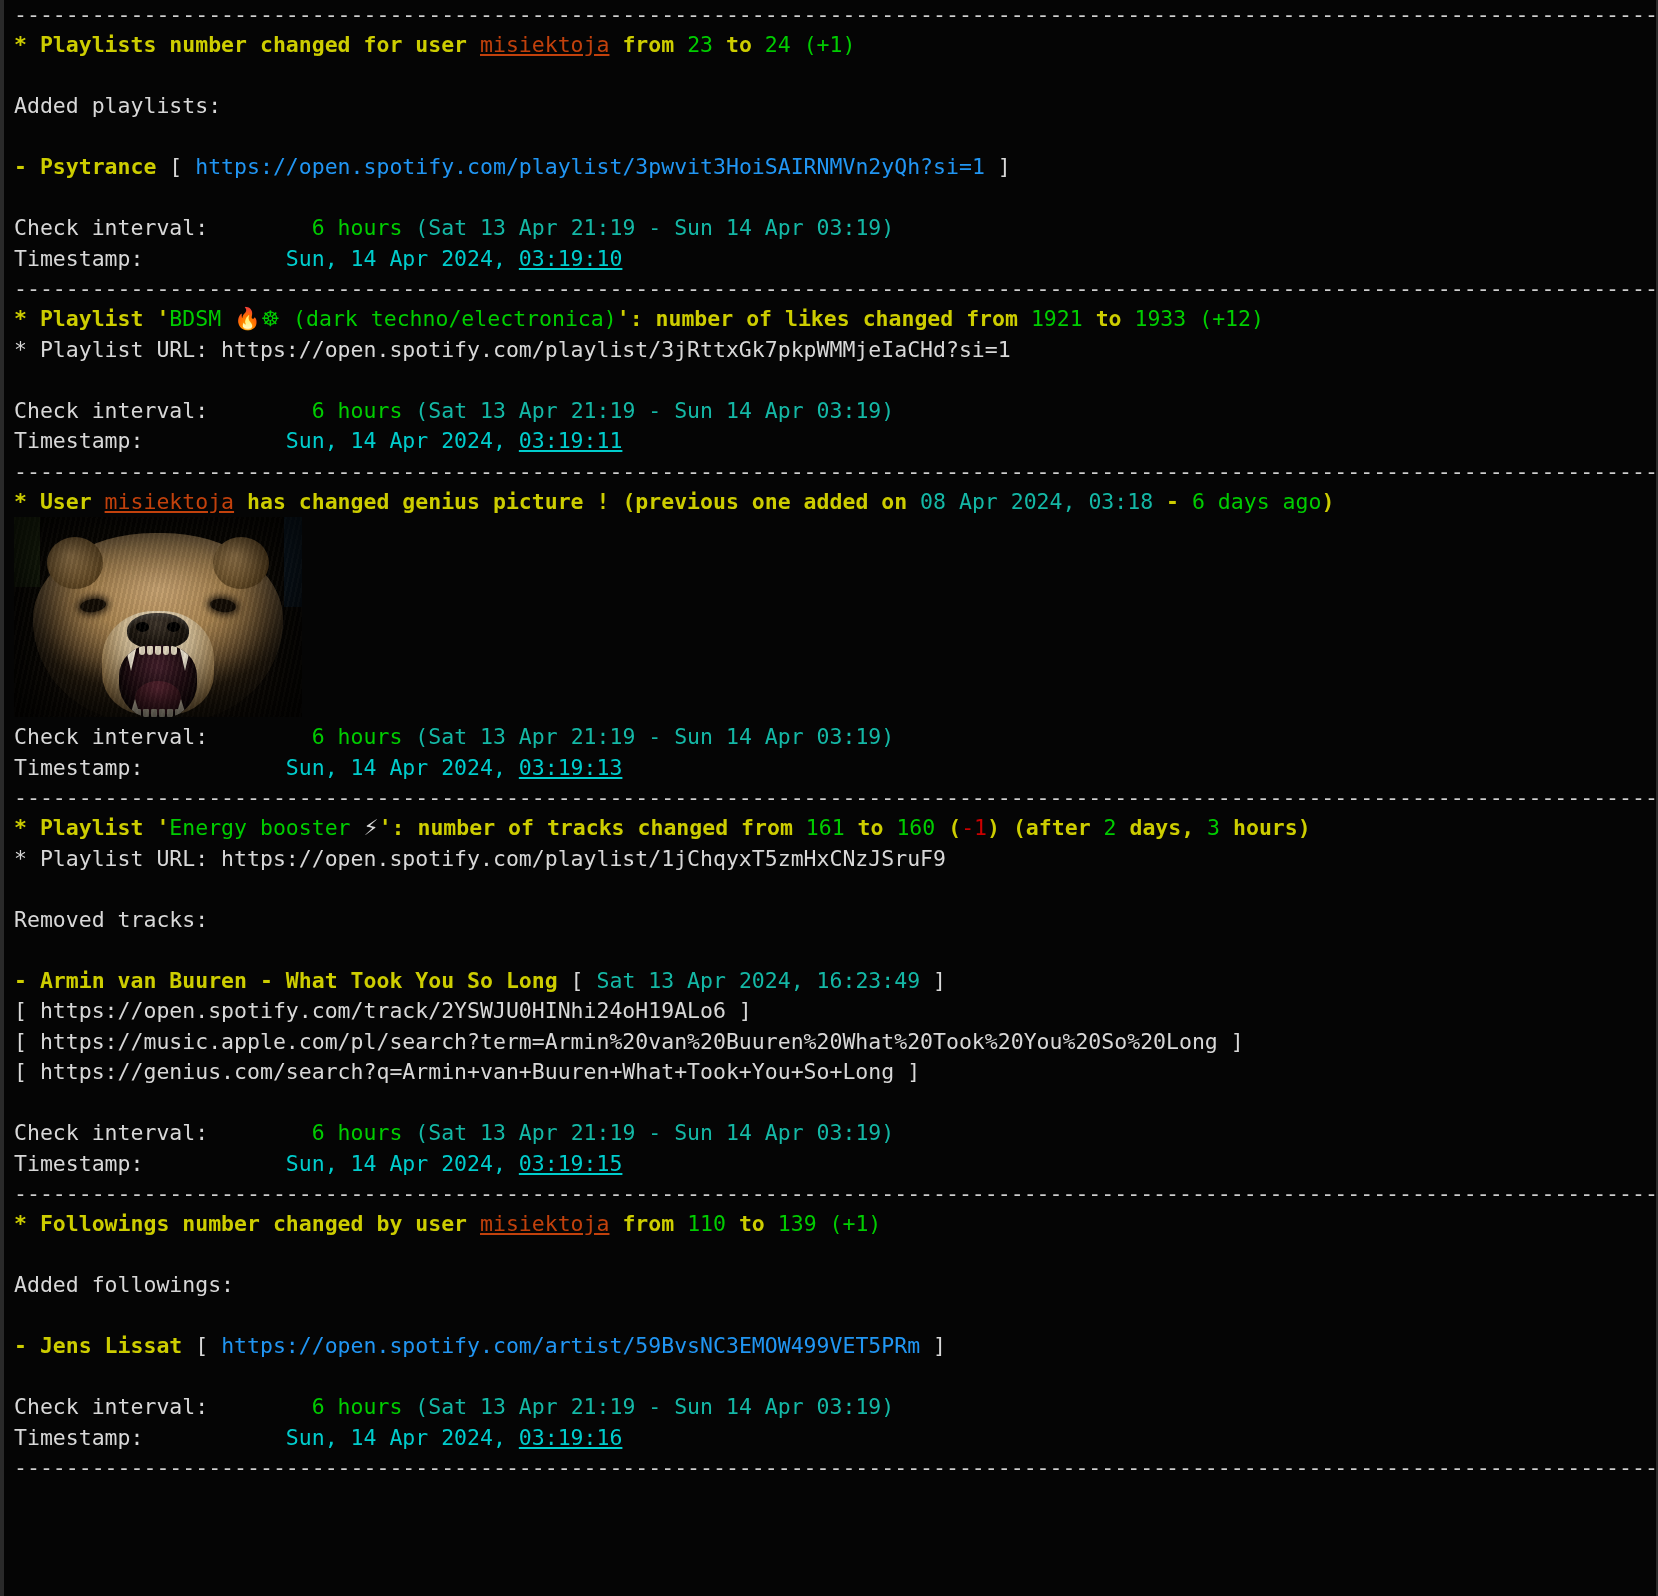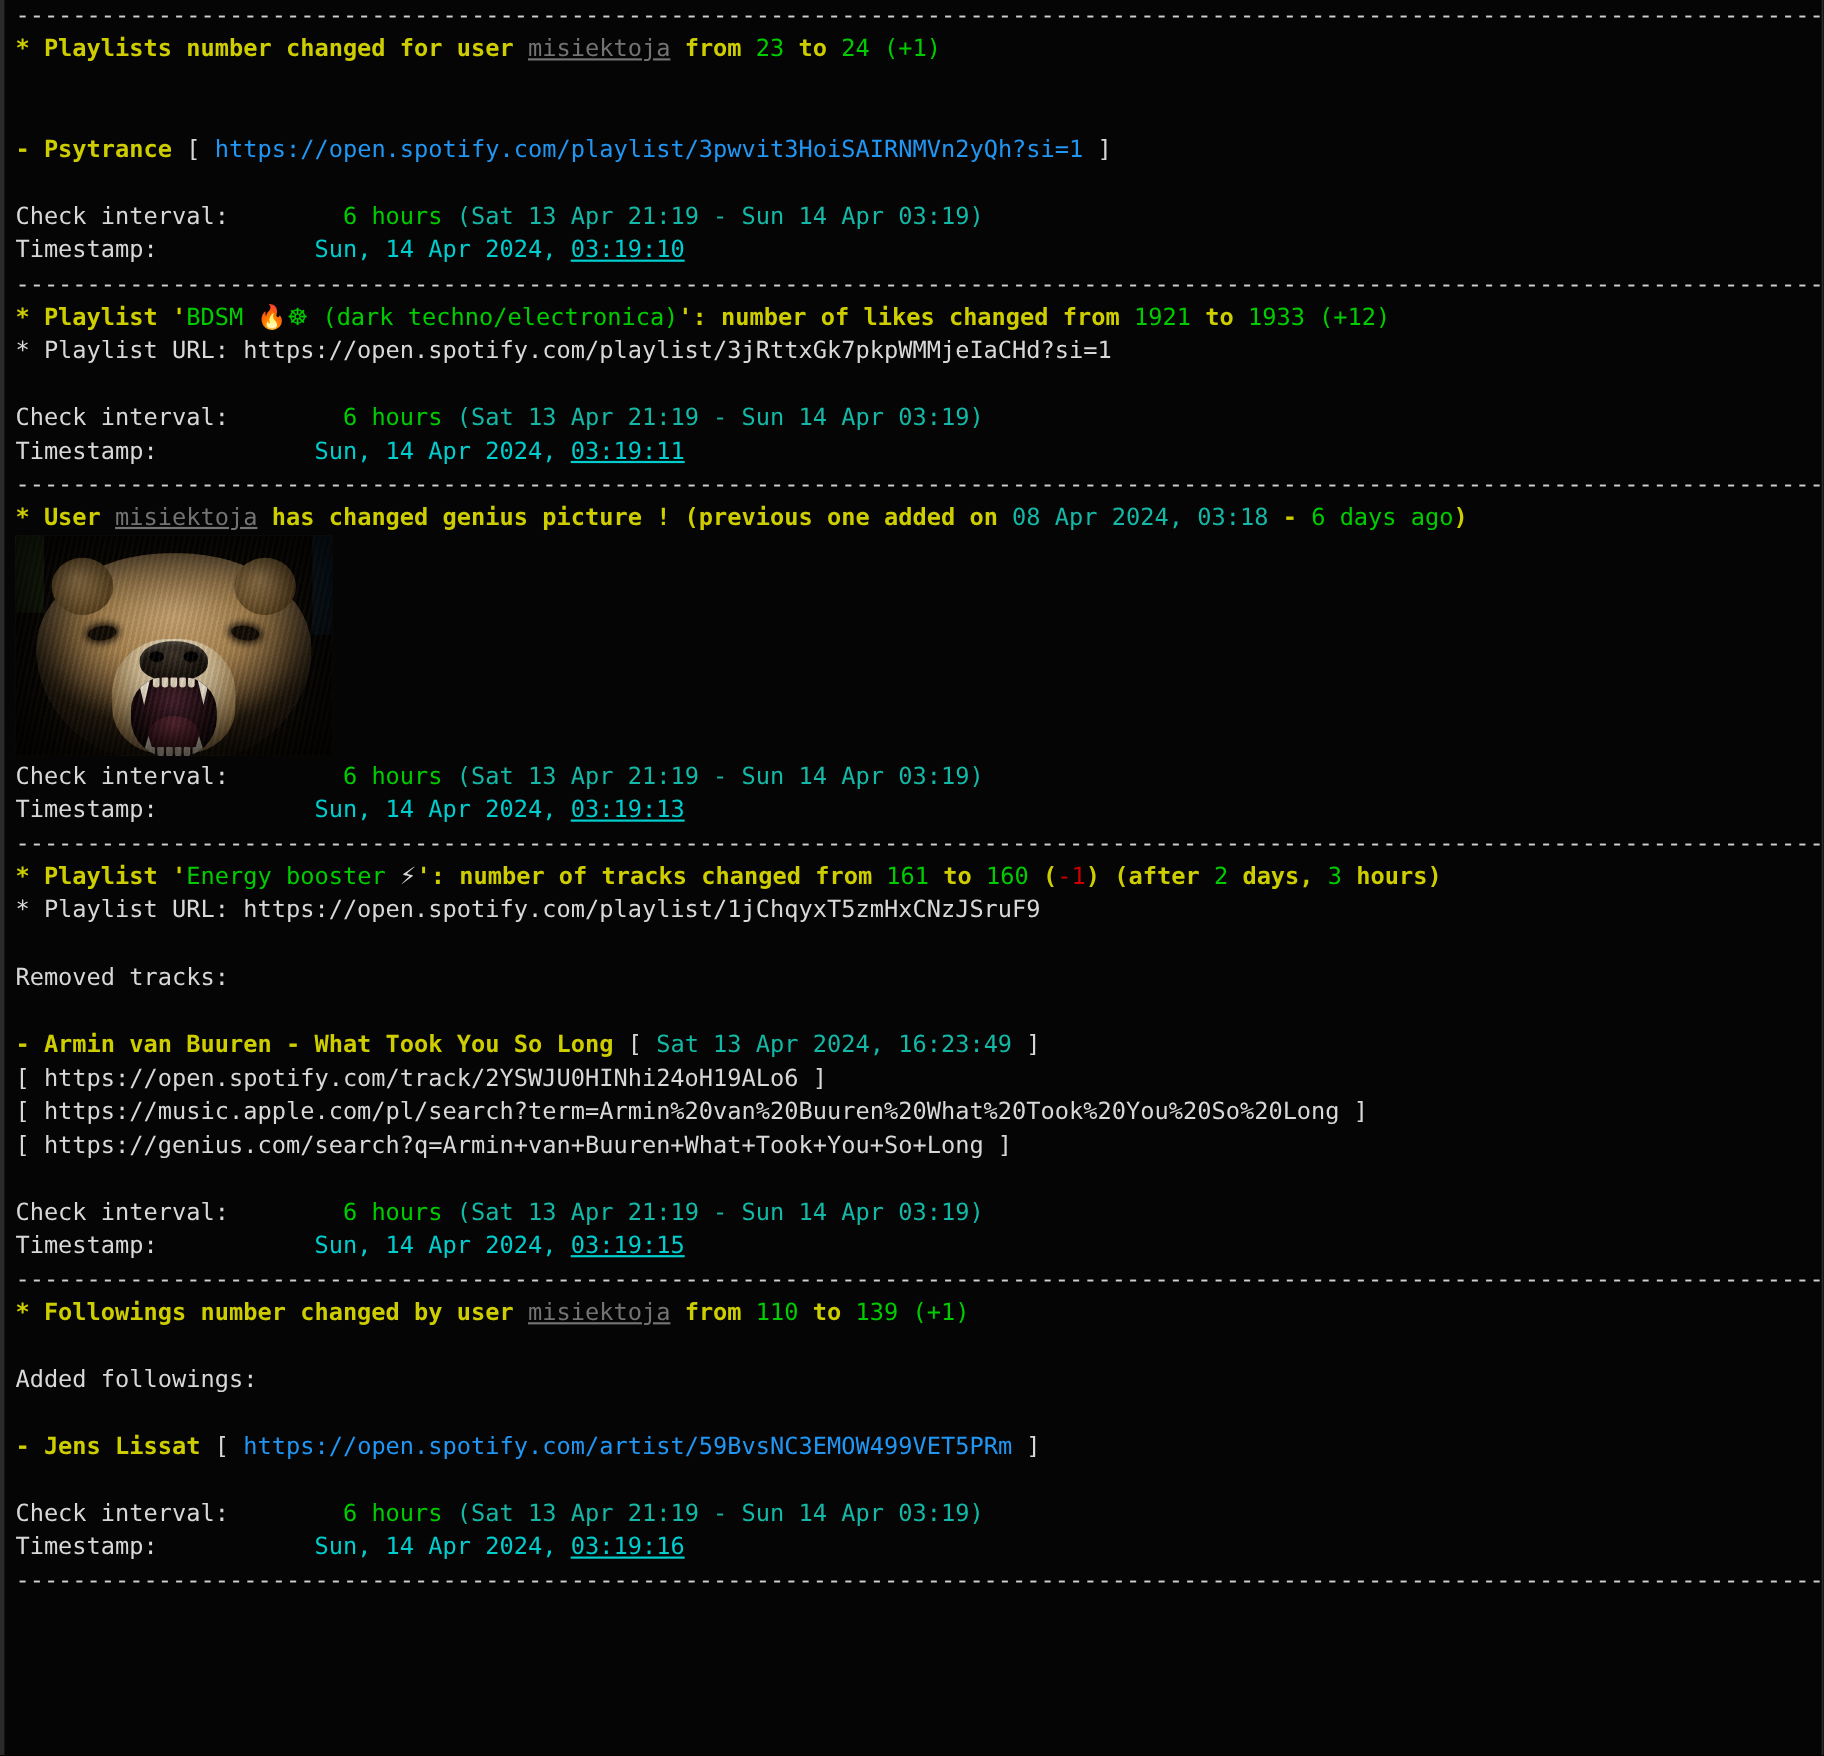--- a/index.html
+++ b/index.html
@@ -48,21 +48,21 @@
     white-space: pre;
     padding-left: 14px;
     color: #cfcfcf;
     height: 30px;
     overflow: hidden;
     letter-spacing: 0px;
   }
   
   .c-yellow   { color: #cdcd00; font-weight: bold; }
   .c-green    { color: #00cd00; }
-  .c-blue     { color: #737373; text-decoration: underline; }
+  .c-blue     { color: #c2410c; text-decoration: underline; }
   .c-link     { color: #2196f3; }
   .c-cyan     { color: #00cdcd; text-align: right; }
   .c-cyanu    { color: #00cdcd; text-decoration: underline; }
   .c-magenta  { color: #14b8a6; }
   .c-red      { color: #cc0000; }
   .c-white    { color: #d8d8d8; }
   .emoji      { font-family: "DejaVu Sans", sans-serif; }
 
   .avatar-wrap {
     padding-left: 14px;
@@ -181,20 +181,21 @@
 <body>
 
 <div id="terminal">
   <div class="edge-left"></div>
   <div class="edge-right"></div>
 
   <div class="sep">----------------------------------------------------------------------------------------------------------------------------------------</div>
 
   <div class="line"><span class="c-yellow">* Playlists number changed for user </span><span class="c-blue">misiektoja</span><span class="c-yellow"> from </span><span class="c-green">23</span><span class="c-yellow"> to </span><span class="c-green">24</span><span class="c-green"> (+1)</span></div>
   <div class="blank"></div>
+  <div class="line"><span class="c-white">Added playlists:</span></div>
   <div class="blank"></div>
   <div class="line"><span class="c-yellow">- Psytrance</span><span class="c-white"> [ </span><span class="c-link">https://open.spotify.com/playlist/3pwvit3HoiSAIRNMVn2yQh?si=1</span><span class="c-white"> ]</span></div>
   <div class="blank"></div>
   <div class="line"><span class="c-white">Check interval:</span><span>        </span><span class="c-green">6 hours</span><span> </span><span class="c-magenta">(Sat 13 Apr 21:19 - Sun 14 Apr 03:19)</span></div>
   <div class="line"><span class="c-white">Timestamp:</span><span>           </span><span class="c-cyan">Sun, 14 Apr 2024, </span><span class="c-cyanu">03:19:10</span></div>
   <div class="sep">----------------------------------------------------------------------------------------------------------------------------------------</div>
 
   <div class="line"><span class="c-yellow">* Playlist '</span><span class="c-green">BDSM </span><span class="emoji">🔥</span><span class="emoji c-green">☸</span><span class="c-green"> (dark techno/electronica)</span><span class="c-yellow">': number of likes changed from </span><span class="c-green">1921</span><span class="c-yellow"> to </span><span class="c-green">1933</span><span class="c-green"> (+12)</span></div>
   <div class="line"><span class="c-white">* Playlist URL: https://open.spotify.com/playlist/3jRttxGk7pkpWMMjeIaCHd?si=1</span></div>
   <div class="blank"></div>

